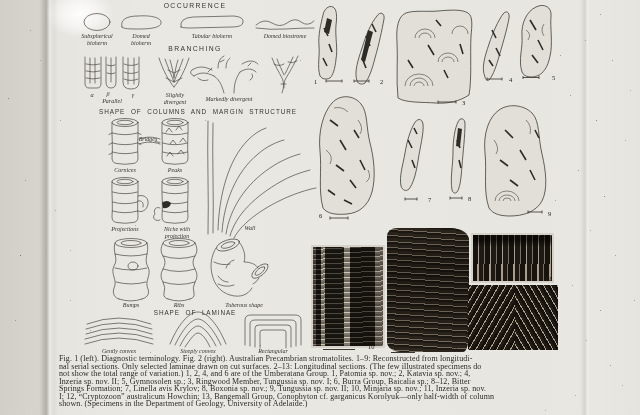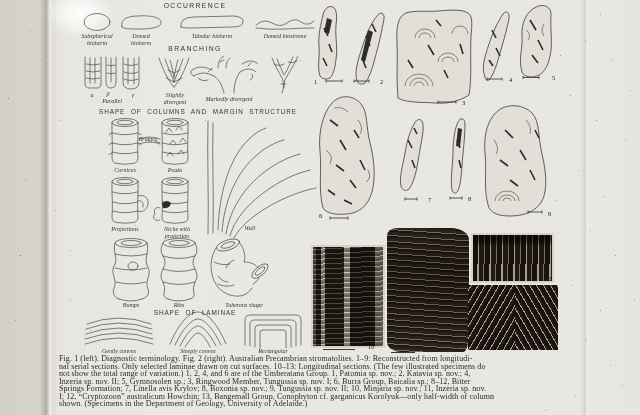--- a/index.html
+++ b/index.html
@@ -308,20 +308,20 @@
     </div>
   </div>
   <span class="pnum n10">10</span>
   <span class="pnum n11">11</span>
   <span class="pnum n12">12</span>
   <div class="pscale s10"></div>
   <div class="pscale s11"></div>
 
   <div class="caption">
     <div class="cl">Fig. 1 (left). Diagnostic terminology.    Fig. 2 (right). Australian Precambrian stromatolites. 1–9: Reconstructed from longitudi-</div>
-    <div class="cl">nal serial sections. Only selected laminae drawn on cut surfaces. 10–13: Longitudinal sections. (The few illustrated specimens do</div>
+    <div class="cl">nal serial sections. Only selected laminae drawn on cut surfaces. 2–13: Longitudinal sections. (The few illustrated specimens do</div>
     <div class="cl">not show the total range of variation.) 1, 2, 4, and 6 are of the Umberatana Group. 1, Patomia sp. nov.; 2, Katavia sp. nov.; 4,</div>
     <div class="cl">Inzeria sp. nov. II; 5, Gymnosolen sp.; 3, Ringwood Member, Tungussia sp. nov. I; 6, Burra Group, Baicalia sp.; 8–12, Bitter</div>
     <div class="cl">Springs Formation; 7, Linella avis Krylov; 8, Boxonia sp. nov.; 9, Tungussia sp. nov. II; 10, Minjaria sp. nov.; 11, Inzeria sp. nov.</div>
     <div class="cl">I; 12, “Cryptozoon” australicum Howchin; 13, Bangemall Group, Conophyton cf. garganicus Korolyuk—only half-width of column</div>
     <div class="cl">shown. (Specimens in the Department of Geology, University of Adelaide.)</div>
   </div>
 </div>
 
 </body></html>

